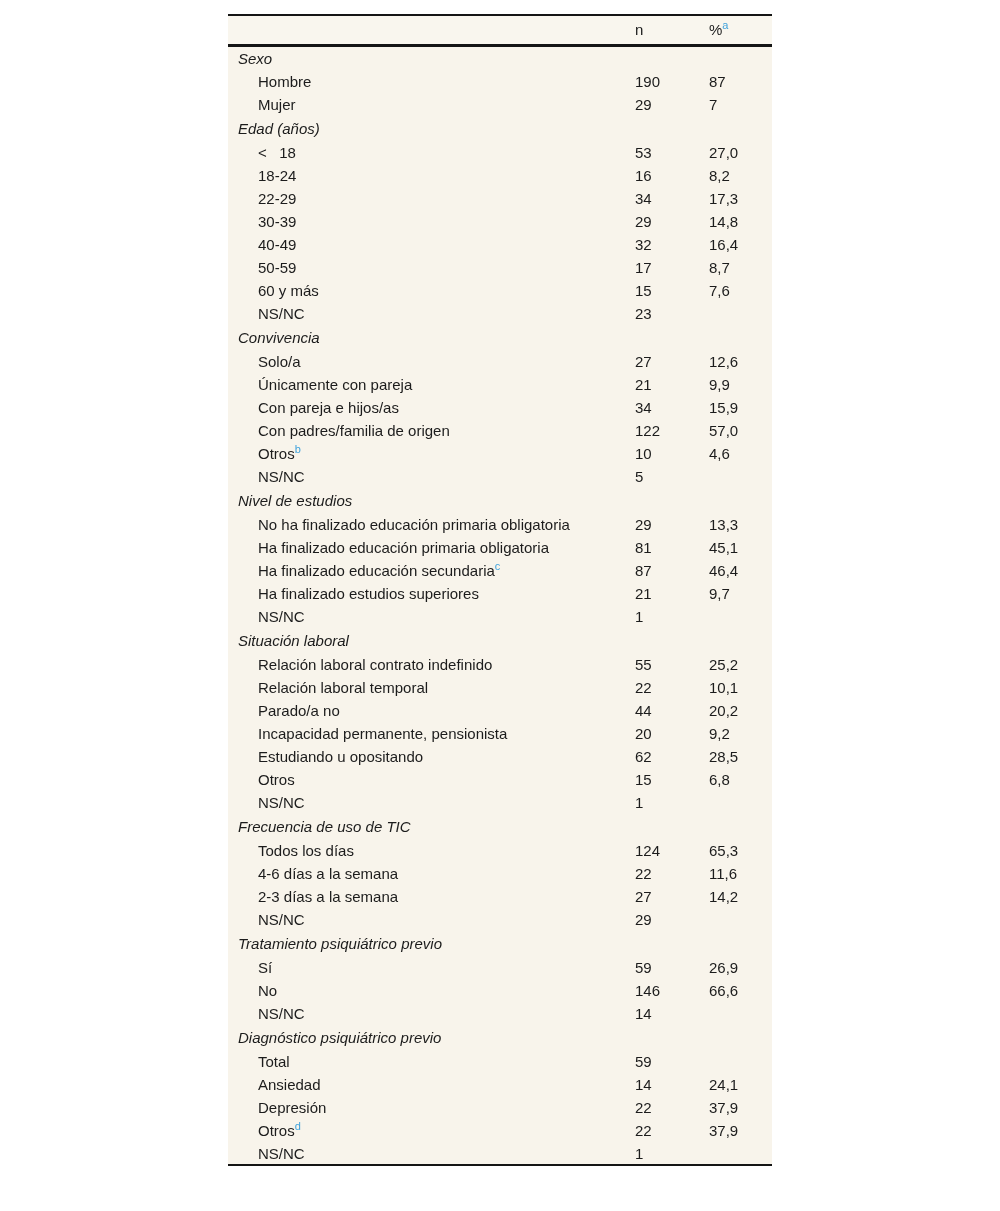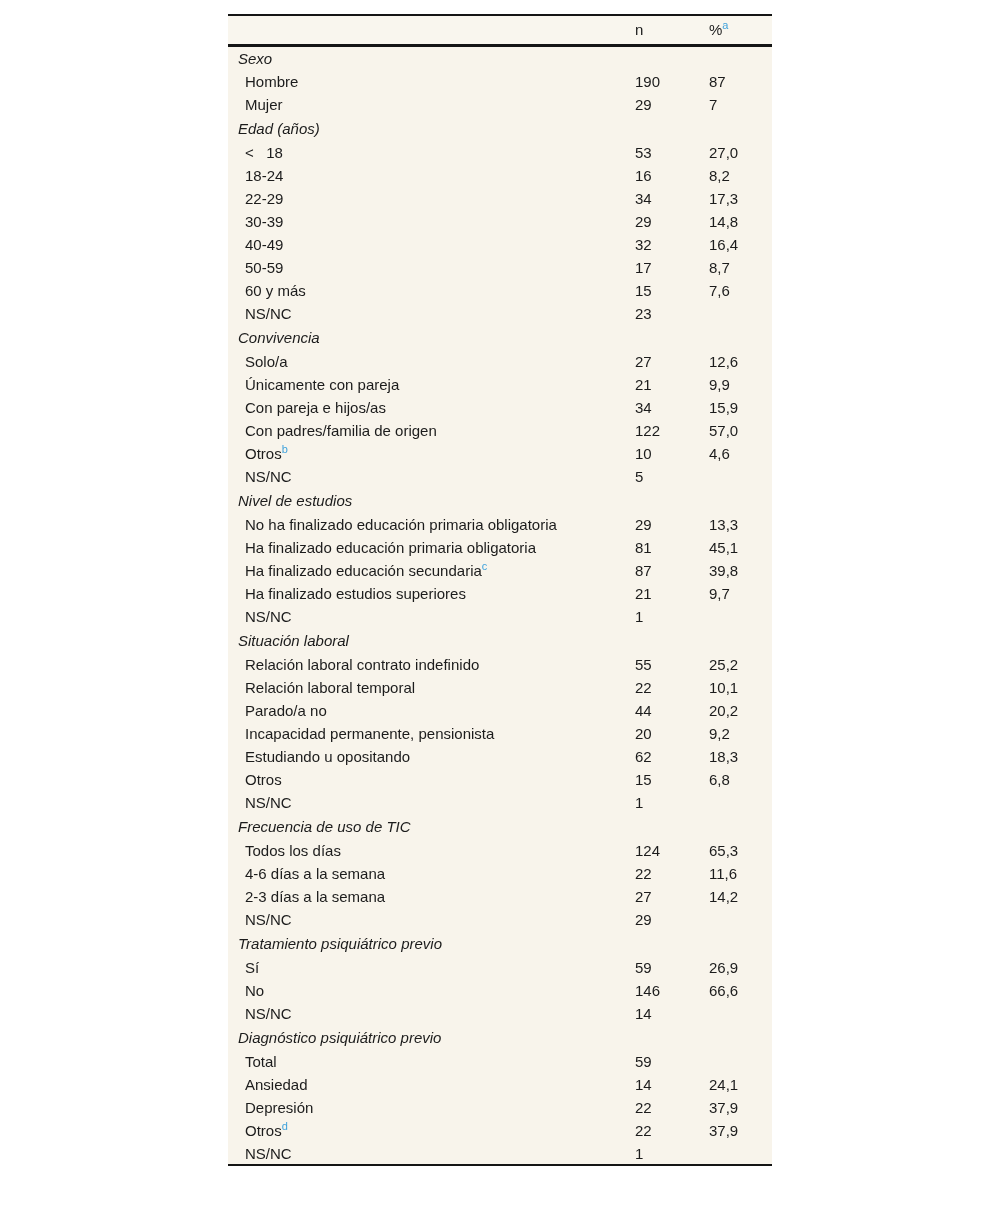--- a/index.html
+++ b/index.html
@@ -56,21 +56,21 @@
     height: 23px;
     vertical-align: middle;
     white-space: nowrap;
     overflow: hidden;
   }
   tr.section-row td { height: 25px; }
   .section-title {
     font-style: italic;
     padding-left: 10px;
   }
-  .row-label { padding-left: 17px; }
+  .row-label { padding-left: 30px; }
   .num { text-align: left; }
   sup.fn {
     color: var(--fn);
     font-size: 11px;
     line-height: 0;
   }
 </style>
 </head>
 <body>
 
@@ -191,21 +191,21 @@
           <td class="num">13,3</td>
         </tr>
         <tr>
           <td class="row-label">Ha finalizado educación primaria obligatoria</td>
           <td class="num">81</td>
           <td class="num">45,1</td>
         </tr>
         <tr>
           <td class="row-label">Ha finalizado educación secundaria<sup class="fn">c</sup></td>
           <td class="num">87</td>
-          <td class="num">39,8</td>
+          <td class="num">46,4</td>
         </tr>
         <tr>
           <td class="row-label">Ha finalizado estudios superiores</td>
           <td class="num">21</td>
           <td class="num">9,7</td>
         </tr>
         <tr>
           <td class="row-label">NS/NC</td>
           <td class="num">1</td>
           <td class="num"></td>
@@ -229,21 +229,21 @@
           <td class="num">20,2</td>
         </tr>
         <tr>
           <td class="row-label">Incapacidad permanente, pensionista</td>
           <td class="num">20</td>
           <td class="num">9,2</td>
         </tr>
         <tr>
           <td class="row-label">Estudiando u opositando</td>
           <td class="num">62</td>
-          <td class="num">18,3</td>
+          <td class="num">28,5</td>
         </tr>
         <tr>
           <td class="row-label">Otros</td>
           <td class="num">15</td>
           <td class="num">6,8</td>
         </tr>
         <tr>
           <td class="row-label">NS/NC</td>
           <td class="num">1</td>
           <td class="num"></td>

